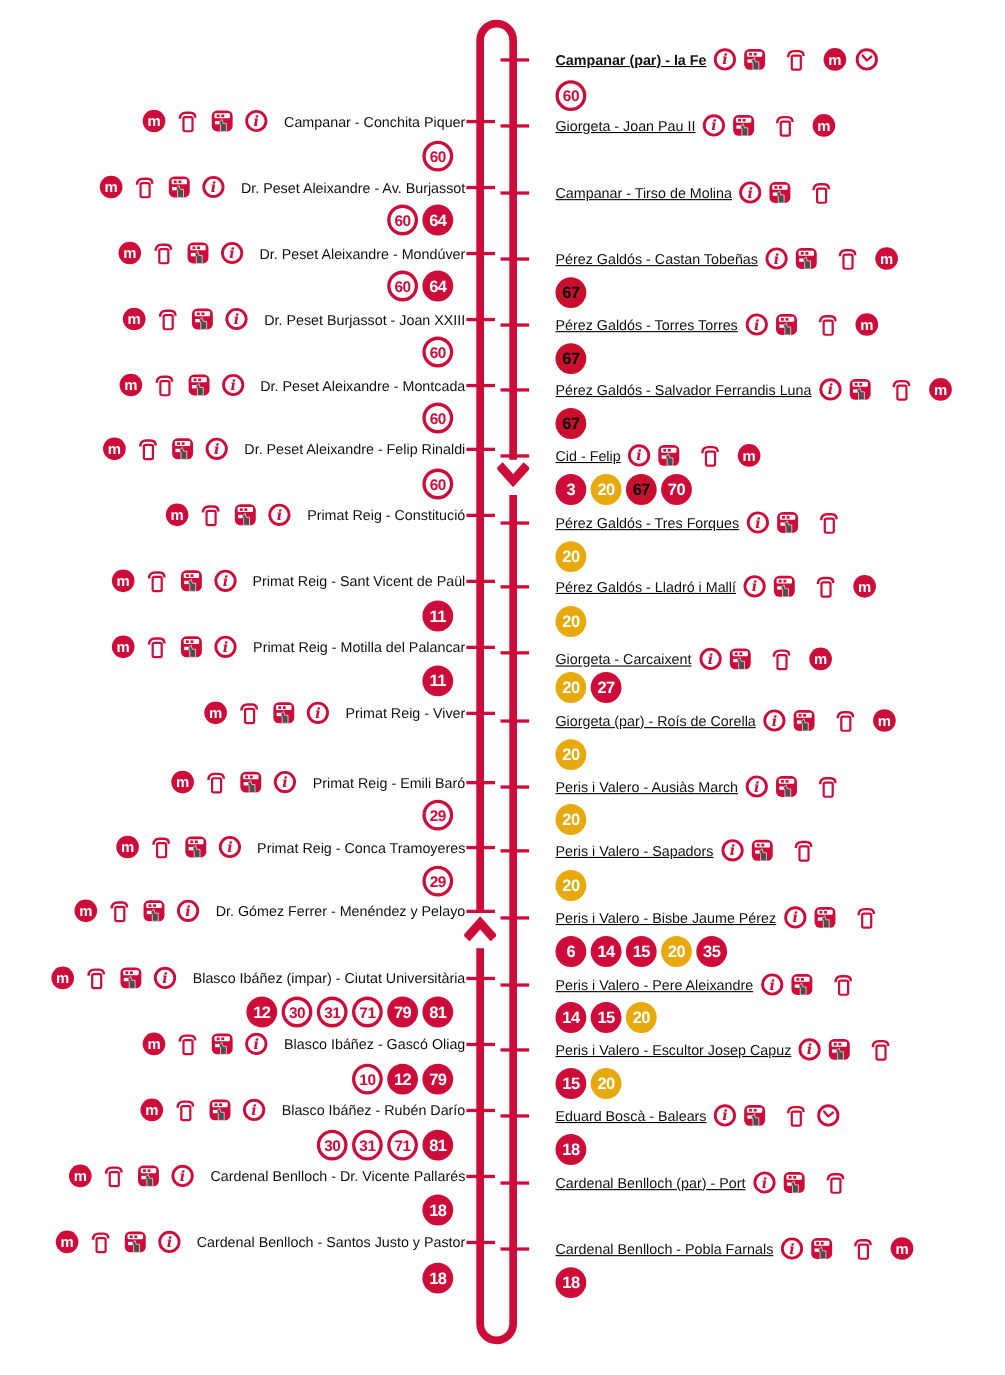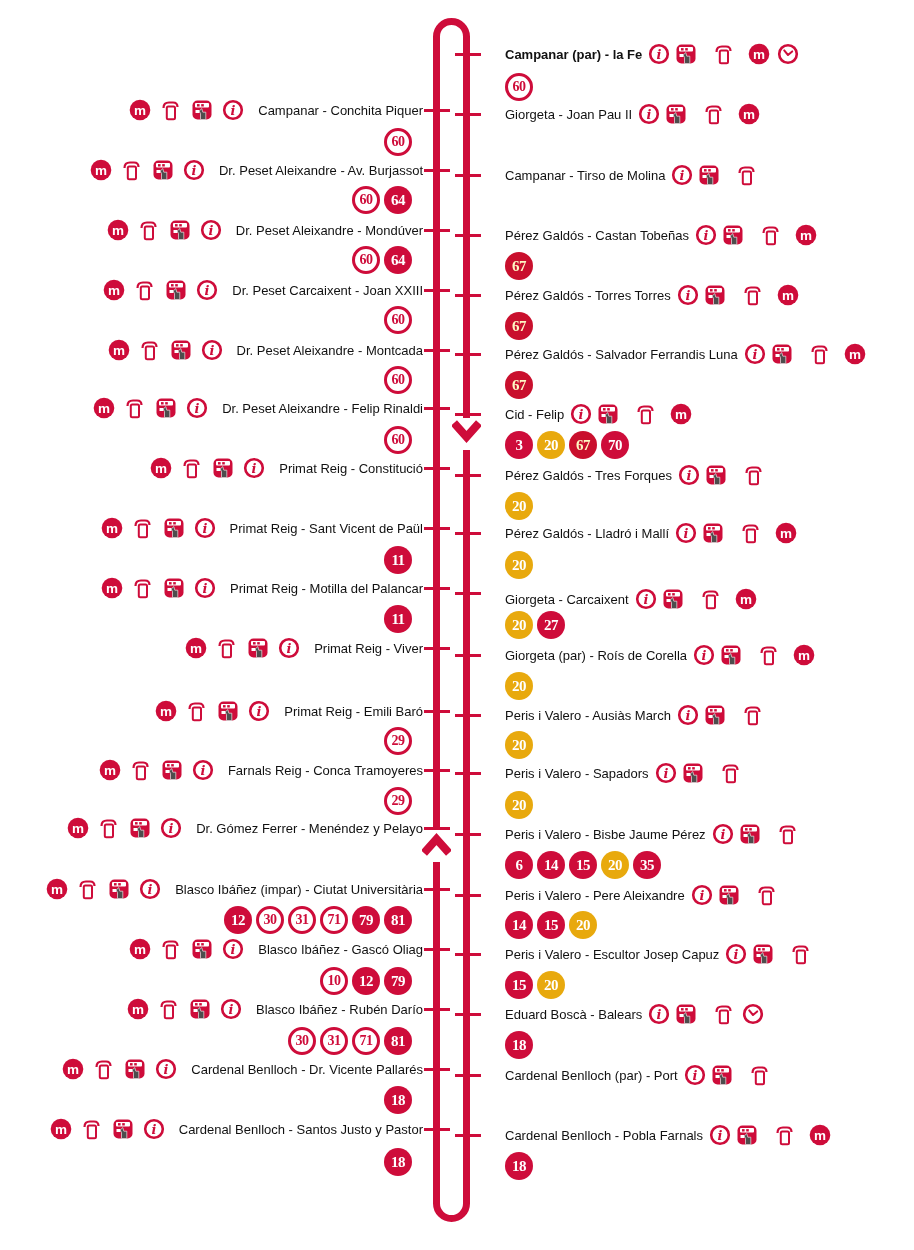--- a/index.html
+++ b/index.html
@@ -15,44 +15,44 @@
   .patch-down{left:460px;top:418px;width:13px;height:32px;}
   .patch-up{left:430px;top:828px;width:13px;height:34px;}
   .arrow{position:absolute;}
   .arrow-down{left:452px;top:420px;}
   .arrow-up{left:422px;top:832px;}
   .tick{position:absolute;width:26px;height:3px;background:var(--crimson);}
   .tick.left{left:424px;}
   .tick.right{left:455px;}
   .stop-row{position:absolute;display:flex;align-items:center;height:28px;white-space:nowrap;}
   .stop-row.left{right:491px;}
-  .stop-row.right{left:505px;}
+  .stop-row.right{left:505px;text-decoration:underline;}
   .stop-label{font-size:13px;color:#111;}
   .stop-label.bold{font-weight:bold;}
   .icon{width:22px;height:22px;display:inline-block;}
   .icon svg{display:block;}
   .stop-row.right .icon{margin-left:5px;}
   .stop-row.right .icon.shelter{margin-left:16px;}
   .stop-row.right .icon.metro{margin-left:13px;}
   .stop-row.right .icon.clock{margin-left:7px;}
   .stop-row.right .icon.info{margin-left:6px;}
   .stop-row.left .icon{margin-right:9px;}
   .stop-row.left .stop-label{margin-left:5px;}
-  .badge-row{position:absolute;display:flex;gap:4px;height:28px;font-family:Liberation Serif, serif;}
+  .badge-row{position:absolute;display:flex;gap:4px;height:28px;}
   .badge-row.left{right:502px;}
   .badge-row.right{left:505px;}
   .badge{
     width:28px;height:28px;border-radius:50%;box-sizing:border-box;
     display:flex;align-items:center;justify-content:center;
     font-weight:bold;font-size:15px;letter-spacing:-0.5px;
   }
   .badge.solid{background:var(--crimson);color:#fff;}
   .badge.outline{background:#fff;border:3px solid var(--crimson);color:var(--crimson);font-size:14px;}
   .badge.yellow{background:var(--yellow);color:#fff;}
-  .badge.dark{background:var(--darkred);color:#fef9c3;}
+  .badge.dark{background:var(--darkred);color:#000000;}
 </style>
 </head>
 <body>
 
 <div class="canvas">
   <div class="route-loop"></div>
 
   <div class="patch patch-down"></div>
   <svg class="arrow arrow-down" width="29" height="24" viewBox="0 0 29 24">
     <polyline points="2,3 14.5,17 27,3" fill="none" style="stroke:var(--crimson);" stroke-width="8"></polyline>
@@ -194,21 +194,21 @@
     <rect x="4.5" y="11" width="4" height="3" fill="#fff"></rect>
     <path d="M9.5 20.5 L9.5 14.5 L8.2 12 L10.8 9.6 L11.8 13.2 L14.8 13.2 L14.8 20.5 Z" fill="#4d4d4d" stroke="#e8e8e8" stroke-width="0.7"></path>
           </svg>
         </span>
         <span class="icon info">
           <svg width="22" height="22" viewBox="0 0 22 22">
     <circle cx="11" cy="11" r="8.8" fill="#fff" stroke="#CE0C3A" stroke-width="2.6"></circle>
     <text x="11" y="15.6" text-anchor="middle" font-family="DejaVu Serif, serif" font-style="italic" font-weight="bold" font-size="13" fill="#CE0C3A">i</text>
           </svg>
         </span>
-        <span class="stop-label">Dr. Peset Carcaixent - Joan XXIII</span>
+        <span class="stop-label">Dr. Peset Burjassot - Joan XXIII</span>
       </div>
       <div class="badge-row left" style="top: 306px;">
         <span class="badge outline">60</span>
       </div>
       <div class="tick left" style="top: 349px;"></div>
       <div class="stop-row left" style="top: 336px;">
         <span class="icon metro">
           <svg width="22" height="22" viewBox="0 0 22 22">
     <circle cx="11" cy="11" r="10.3" fill="#CE0C3A"></circle>
     <text x="11" y="15.8" text-anchor="middle" font-family="Liberation Sans, sans-serif" font-weight="bold" font-size="13.5" fill="#fff">m</text>
@@ -468,21 +468,21 @@
     <rect x="4.5" y="11" width="4" height="3" fill="#fff"></rect>
     <path d="M9.5 20.5 L9.5 14.5 L8.2 12 L10.8 9.6 L11.8 13.2 L14.8 13.2 L14.8 20.5 Z" fill="#4d4d4d" stroke="#e8e8e8" stroke-width="0.7"></path>
           </svg>
         </span>
         <span class="icon info">
           <svg width="22" height="22" viewBox="0 0 22 22">
     <circle cx="11" cy="11" r="8.8" fill="#fff" stroke="#CE0C3A" stroke-width="2.6"></circle>
     <text x="11" y="15.6" text-anchor="middle" font-family="DejaVu Serif, serif" font-style="italic" font-weight="bold" font-size="13" fill="#CE0C3A">i</text>
           </svg>
         </span>
-        <span class="stop-label">Farnals Reig - Conca Tramoyeres</span>
+        <span class="stop-label">Primat Reig - Conca Tramoyeres</span>
       </div>
       <div class="badge-row left" style="top: 787px;">
         <span class="badge outline">29</span>
       </div>
       <div class="tick left" style="top: 827px;"></div>
       <div class="stop-row left" style="top: 814px;">
         <span class="icon metro">
           <svg width="22" height="22" viewBox="0 0 22 22">
     <circle cx="11" cy="11" r="10.3" fill="#CE0C3A"></circle>
     <text x="11" y="15.8" text-anchor="middle" font-family="Liberation Sans, sans-serif" font-weight="bold" font-size="13.5" fill="#fff">m</text>

